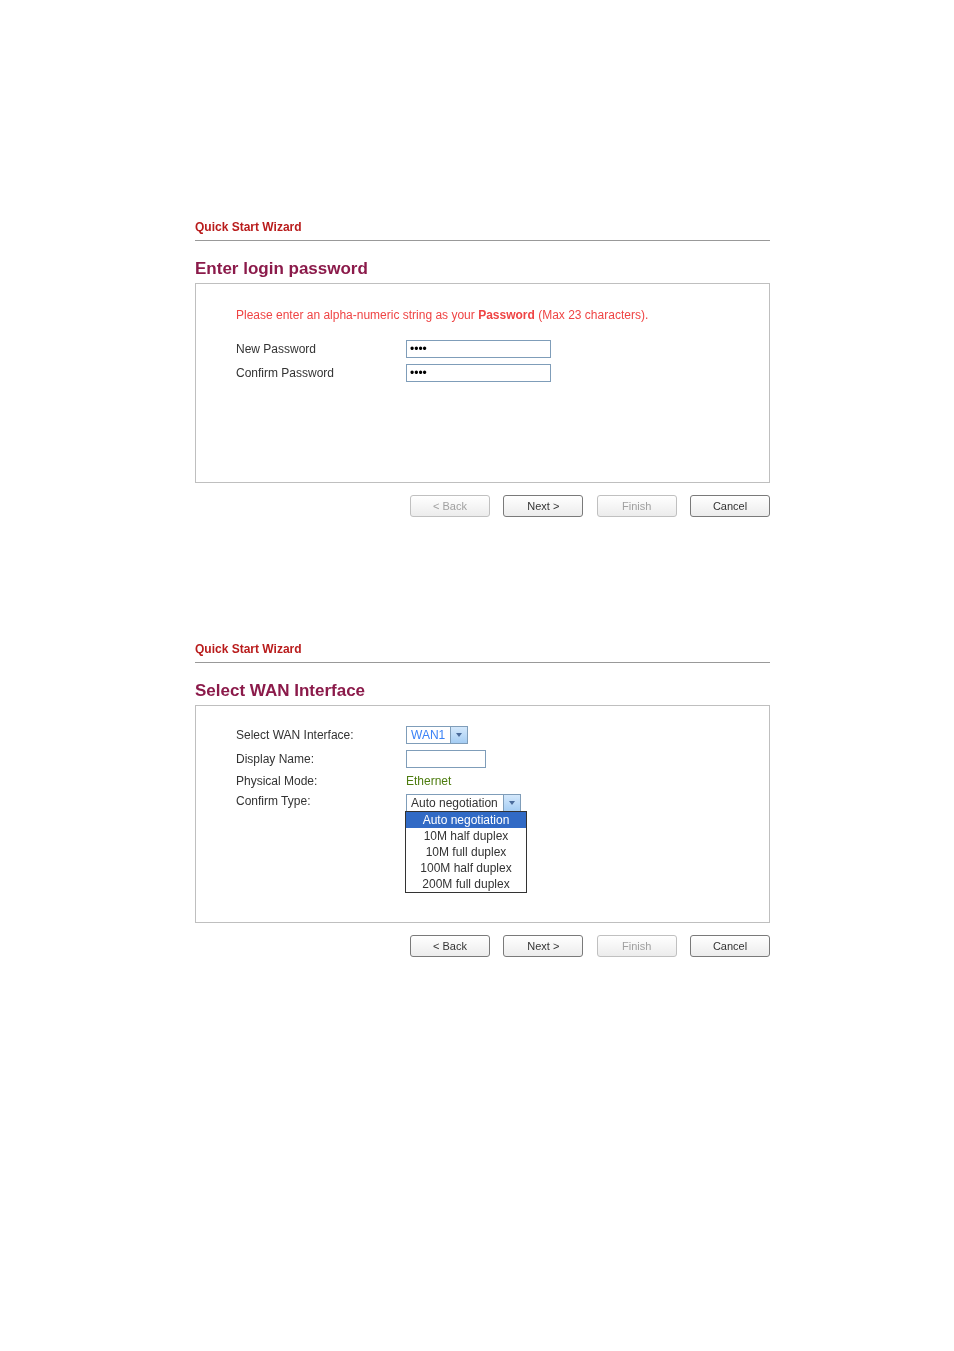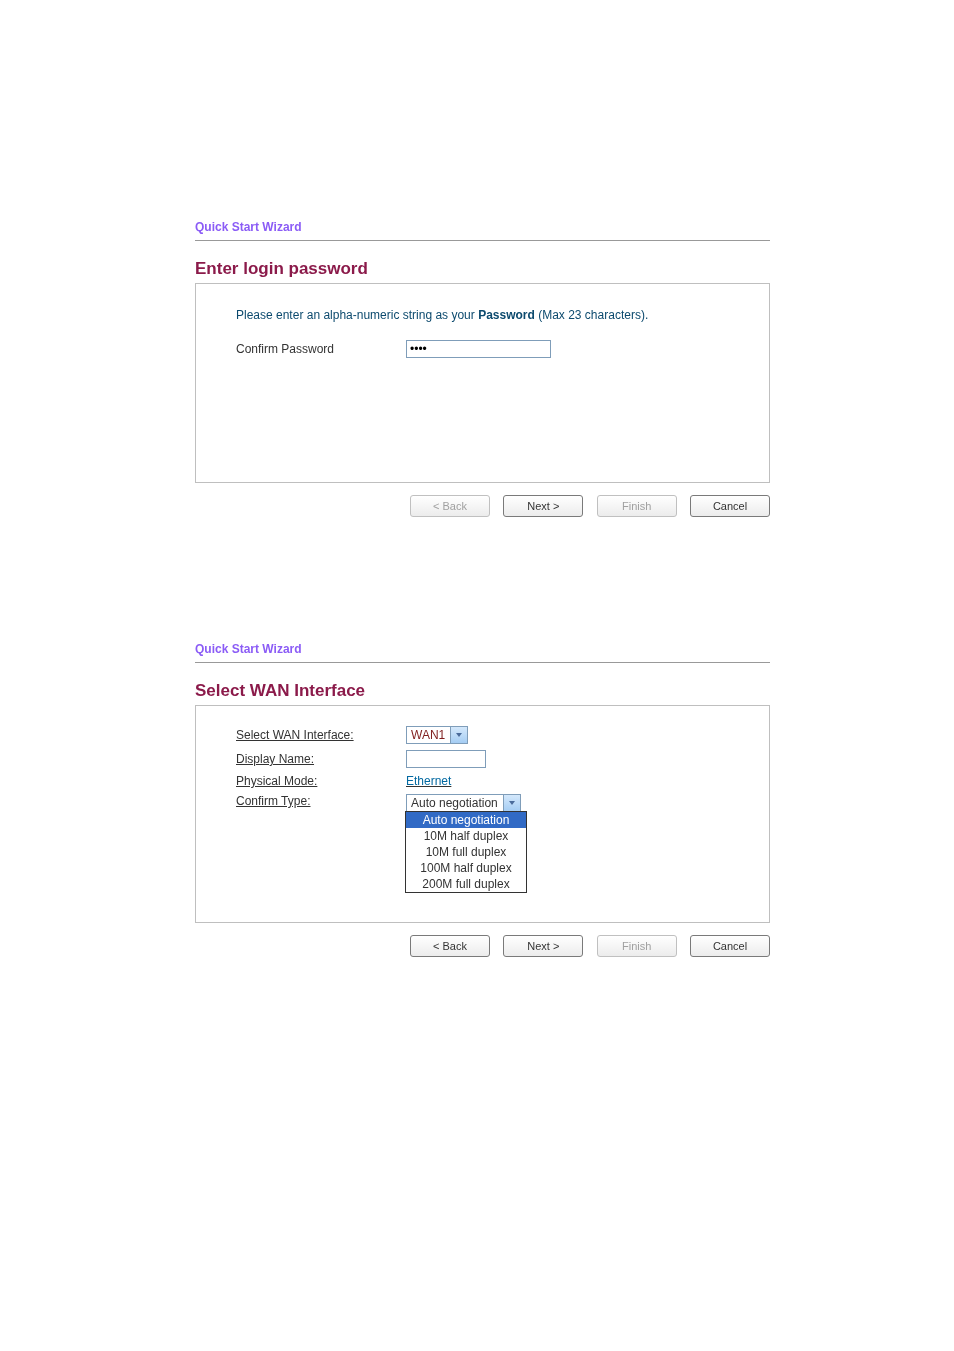--- a/index.html
+++ b/index.html
@@ -13,21 +13,21 @@
     .page {
       width: 954px;
       box-sizing: border-box;
       padding: 220px 0 0 195px;
     }
     .wizard-block {
       width: 575px;
       margin-bottom: 125px;
     }
     .wizard-title {
-      color: #8b5cf6;
+      color: #b91c1c;
       font-weight: bold;
       font-size: 12px;
       padding-bottom: 6px;
       border-bottom: 1px solid #999;
       margin-bottom: 18px;
     }
     .section-title {
       color: #8b1a4a;
       font-weight: bold;
       font-size: 17px;
@@ -35,25 +35,24 @@
     }
     .content-box {
       border: 1px solid #bfbfbf;
       padding: 24px 40px;
       min-height: 200px;
       box-sizing: border-box;
     }
     .content-box.second {
       padding: 20px 40px;
       min-height: 218px;
-      text-decoration: underline;
     }
     .instruction {
       margin-bottom: 18px;
-      color: #0c4a6e;
+      color: #ef4444;
     }
     .instruction .bold {
       font-weight: bold;
     }
     .form-row {
       display: flex;
       align-items: center;
       margin-bottom: 6px;
     }
     .form-row .label {
@@ -69,40 +68,40 @@
       padding: 1px 3px;
       font-size: 12px;
       width: 145px;
       box-sizing: border-box;
       font-family: Arial, sans-serif;
     }
     input.display-name {
       width: 80px;
     }
     .static-text {
-      color: #0369a1;
+      color: #4d7c0f;
     }
     .select-wrap {
       position: relative;
       display: inline-block;
       border: 1px solid #7f9db9;
       background: #fff;
       height: 18px;
       box-sizing: border-box;
       vertical-align: top;
     }
     .select-wrap .select-text {
       display: inline-block;
       padding: 1px 18px 1px 4px;
       height: 18px;
       box-sizing: border-box;
       line-height: 15px;
     }
     .select-wrap .select-text.wan {
-      color: #7f1d1d;
+      color: #3b82f6;
       padding-right: 22px;
     }
     .select-wrap .select-text.phys {
       padding-right: 22px;
       min-width: 98px;
     }
     .select-arrow {
       position: absolute;
       right: 0;
       top: 0;
@@ -176,20 +175,26 @@
 <body>
 
 <div class="page">
 
   <div class="wizard-block">
     <div class="wizard-title">Quick Start Wizard</div>
     <div class="section-title">Enter login password</div>
     <div class="content-box">
       <div class="instruction">
         <span>Please enter an alpha-numeric string as your </span><span class="bold">Password</span><span> (Max 23 characters).</span>
+      </div>
+      <div class="form-row">
+        <div class="label">New Password</div>
+        <div class="field">
+          <input type="password" value="••••" style="">
+        </div>
       </div>
       <div class="form-row">
         <div class="label">Confirm Password</div>
         <div class="field">
           <input type="password" value="••••" style="">
         </div>
       </div>
     </div>
     <div class="button-row">
       <span class="btn disabled">&lt; Back</span>

